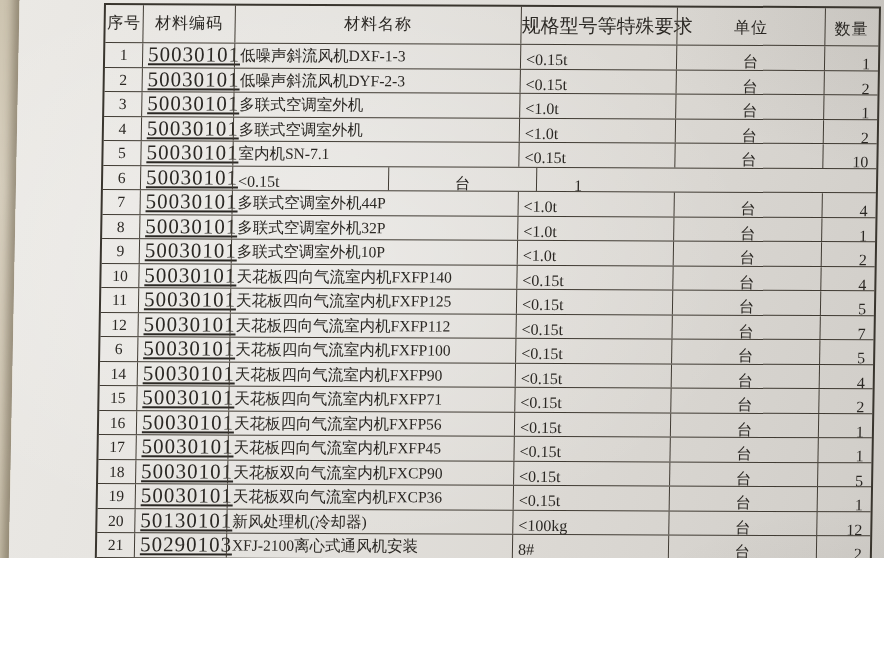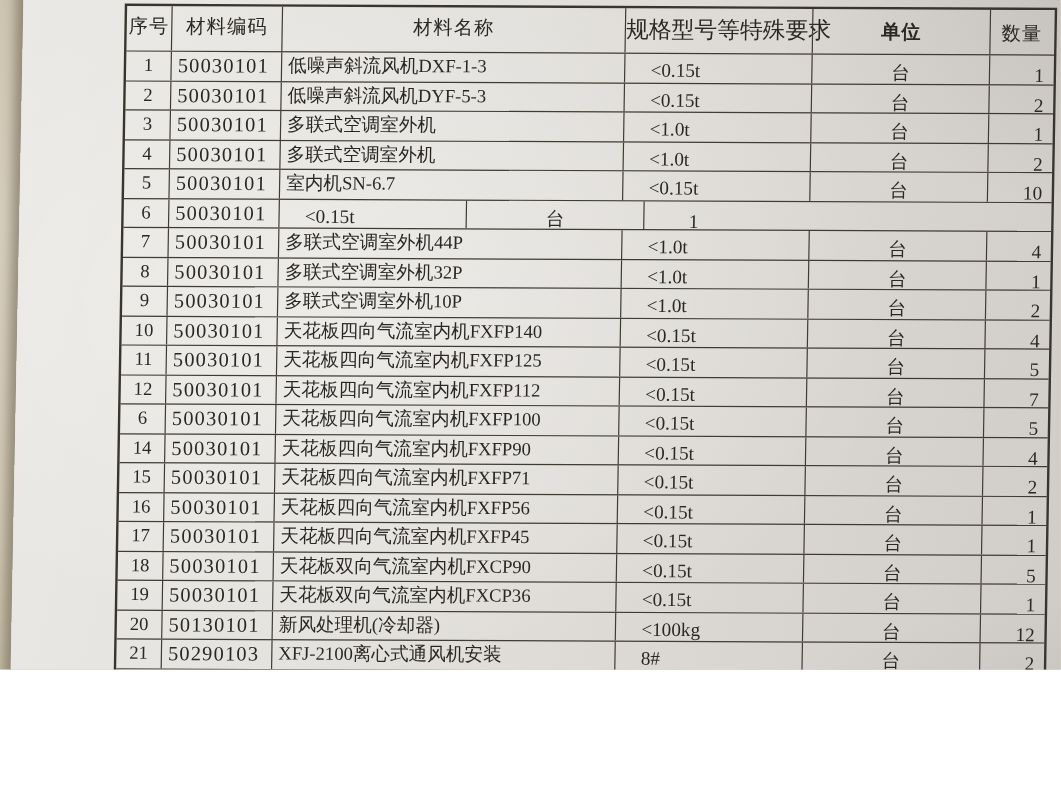--- a/index.html
+++ b/index.html
@@ -35,26 +35,26 @@
   .t-head{display:flex;height:37px;}
   .t-row{display:flex;height:23.5px;border-top:1.6px solid #403b33;}
   .t-foot{height:26px;border-top:1.6px solid #403b33;text-align:center;
           font-size:16px;letter-spacing:12px;line-height:25px;padding-left:12px;box-sizing:border-box;}
   .cell{box-sizing:border-box;border-left:1.6px solid #403b33;white-space:nowrap;overflow:visible;}
   .cell:first-child{border-left:none;}
   .w0{width:37px}.w1{width:92px}.w2{width:286px}.w3{width:156px}.w4{width:148px}.w5{width:53px}
   .t-head .cell{font-size:16px;text-align:center;line-height:35px;letter-spacing:1px;}
   .t-head .w3{font-size:19px;letter-spacing:0;line-height:37px;}
   .t-head .w5{line-height:42px;}
-  .t-head .w4{line-height:39px;font-weight:bold;}
+  .t-head .w4{line-height:39px;}
   .t-row .cell{font-size:15.5px;line-height:21px;padding-top:1px;}
   .t-row .c-seq{text-align:center;}
-  .t-row .c-code{padding-left:5px;font-size:17px;letter-spacing:1px;}
+  .t-row .c-code{padding-left:5px;font-size:21px;letter-spacing:1px;text-decoration:underline;}
   .t-row .c-name{padding-left:5px;font-size:15.5px;}
-  .t-row .c-spec{padding-left:21px;font-size:16px;padding-top:4px;}
+  .t-row .c-spec{padding-left:5px;font-size:16px;padding-top:4px;}
   .t-row .c-unit{text-align:center;padding-top:5px;}
   .t-row .c-qty{text-align:right;padding-right:7px;font-size:16px;padding-top:7px;}
 </style>
 </head>
 <body>
 
 <div class="photo">
   <div class="paper"></div>
 
   <div class="doc">
@@ -71,21 +71,21 @@
           <div class="cell w0 c-seq">1</div>
           <div class="cell w1 c-code">50030101</div>
           <div class="cell w2 c-name">低噪声斜流风机DXF-1-3</div>
           <div class="cell w3 c-spec">&lt;0.15t</div>
           <div class="cell w4 c-unit">台</div>
           <div class="cell w5 c-qty">1</div>
         </div>
         <div class="t-row">
           <div class="cell w0 c-seq">2</div>
           <div class="cell w1 c-code">50030101</div>
-          <div class="cell w2 c-name">低噪声斜流风机DYF-5-3</div>
+          <div class="cell w2 c-name">低噪声斜流风机DYF-2-3</div>
           <div class="cell w3 c-spec">&lt;0.15t</div>
           <div class="cell w4 c-unit">台</div>
           <div class="cell w5 c-qty">2</div>
         </div>
         <div class="t-row">
           <div class="cell w0 c-seq">3</div>
           <div class="cell w1 c-code">50030101</div>
           <div class="cell w2 c-name">多联式空调室外机</div>
           <div class="cell w3 c-spec">&lt;1.0t</div>
           <div class="cell w4 c-unit">台</div>
@@ -95,21 +95,21 @@
           <div class="cell w0 c-seq">4</div>
           <div class="cell w1 c-code">50030101</div>
           <div class="cell w2 c-name">多联式空调室外机</div>
           <div class="cell w3 c-spec">&lt;1.0t</div>
           <div class="cell w4 c-unit">台</div>
           <div class="cell w5 c-qty">2</div>
         </div>
         <div class="t-row">
           <div class="cell w0 c-seq">5</div>
           <div class="cell w1 c-code">50030101</div>
-          <div class="cell w2 c-name">室内机SN-6.7</div>
+          <div class="cell w2 c-name">室内机SN-7.1</div>
           <div class="cell w3 c-spec">&lt;0.15t</div>
           <div class="cell w4 c-unit">台</div>
           <div class="cell w5 c-qty">10</div>
         </div>
         <div class="t-row">
           <div class="cell w0 c-seq">6</div>
           <div class="cell w1 c-code">50030101</div>
           <div class="cell w3 c-spec">&lt;0.15t</div>
           <div class="cell w4 c-unit">台</div>
           <div class="cell w5 c-qty">1</div>

